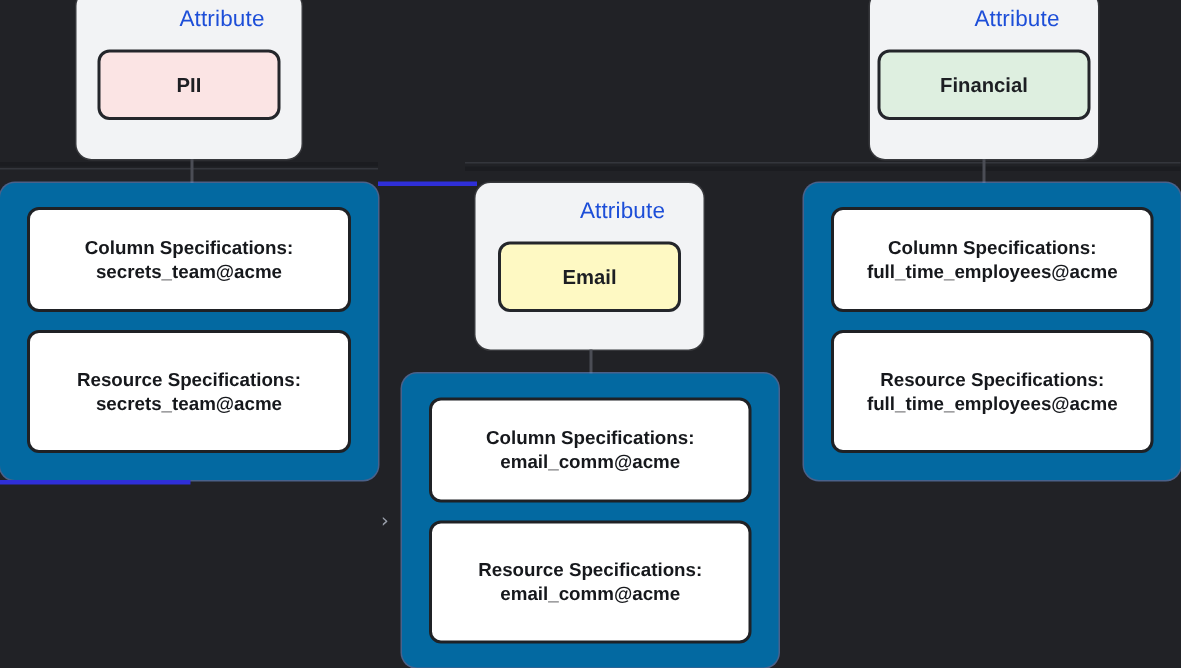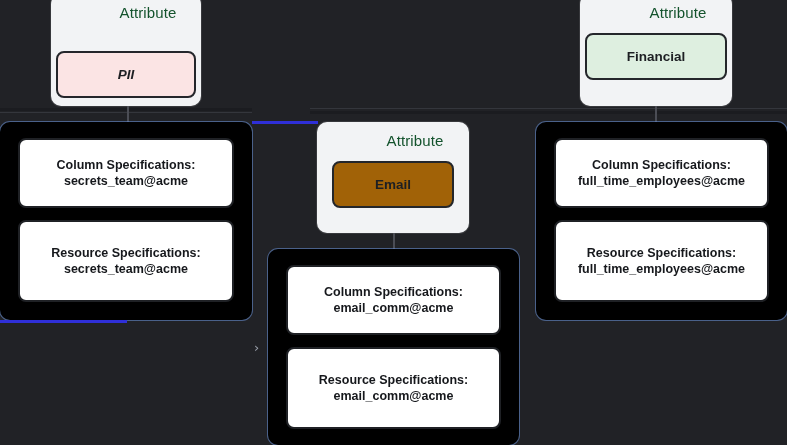--- a/index.html
+++ b/index.html
@@ -31,44 +31,44 @@
     background: #f2f3f5;
     border-radius: 10px;
     box-shadow: 0 0 0 1px rgba(255,255,255,0.10);
     display: flex;
     flex-direction: column;
     align-items: center;
     padding-top: 8px;
   }
   .attr-title {
     font-size: 15px;
-    color: #14532d;
+    color: #1d4ed8;
     font-weight: 400;
     line-height: 22px;
     letter-spacing: .1px;
     margin-left: 44px;
   }
   .attr-chip {
     border: 2px solid #24262b;
     border-radius: 8px;
     display: flex;
     align-items: center;
     justify-content: center;
     font-size: 13.5px;
     font-weight: bold;
     color: #1d1f23;
     box-sizing: border-box;
   }
   .chip-pii       { background: #fbe4e4; }
   .chip-financial { background: #deefe0; }
-  .chip-email     { background: #a16207; }
+  .chip-email     { background: #fef9c3; }
 
   
   .spec-group {
-    background: #000000;
+    background: #0369a1;
     border-radius: 10px;
     box-sizing: border-box;
     display: flex;
     flex-direction: column;
     align-items: center;
     gap: 12px;
     padding: 16px 18px;
     box-shadow: 0 0 0 1px rgba(110,150,220,.55);
   }
   .spec-box {
@@ -126,21 +126,21 @@
 
 <div id="canvas">
 
   <div class="panel-edge" style="left:0px; top:108px; width:252px; height:3px;"></div>
   <div class="h-rule" style="left:0px; top:112px; width:252px;"></div>
   <div class="h-rule" style="left:310px; top:108px; width:477px;"></div>
   <div class="panel-edge" style="left:310px; top:111px; width:477px; height:3px;"></div>
 
   <div class="node attr-card" style="left:51px; top:-6px; width:150px; height:112px;">
     <div class="attr-title">Attribute</div>
-    <div class="attr-chip chip-pii" style="width:140px; height:47px; margin-top:27px;font-style:italic;">PII</div>
+    <div class="attr-chip chip-pii" style="width:122px; height:47px; margin-top:9px;">PII</div>
   </div>
 
   <div class="node attr-card" style="left:580px; top:-6px; width:152px; height:112px;">
     <div class="attr-title">Attribute</div>
     <div class="attr-chip chip-financial" style="width:142px; height:47px; margin-top:9px;">Financial</div>
   </div>
 
   <div class="v-connector" style="left:127px; top:106px; height:16px;"></div>
   <div class="v-connector" style="left:655px; top:106px; height:16px;"></div>
 

